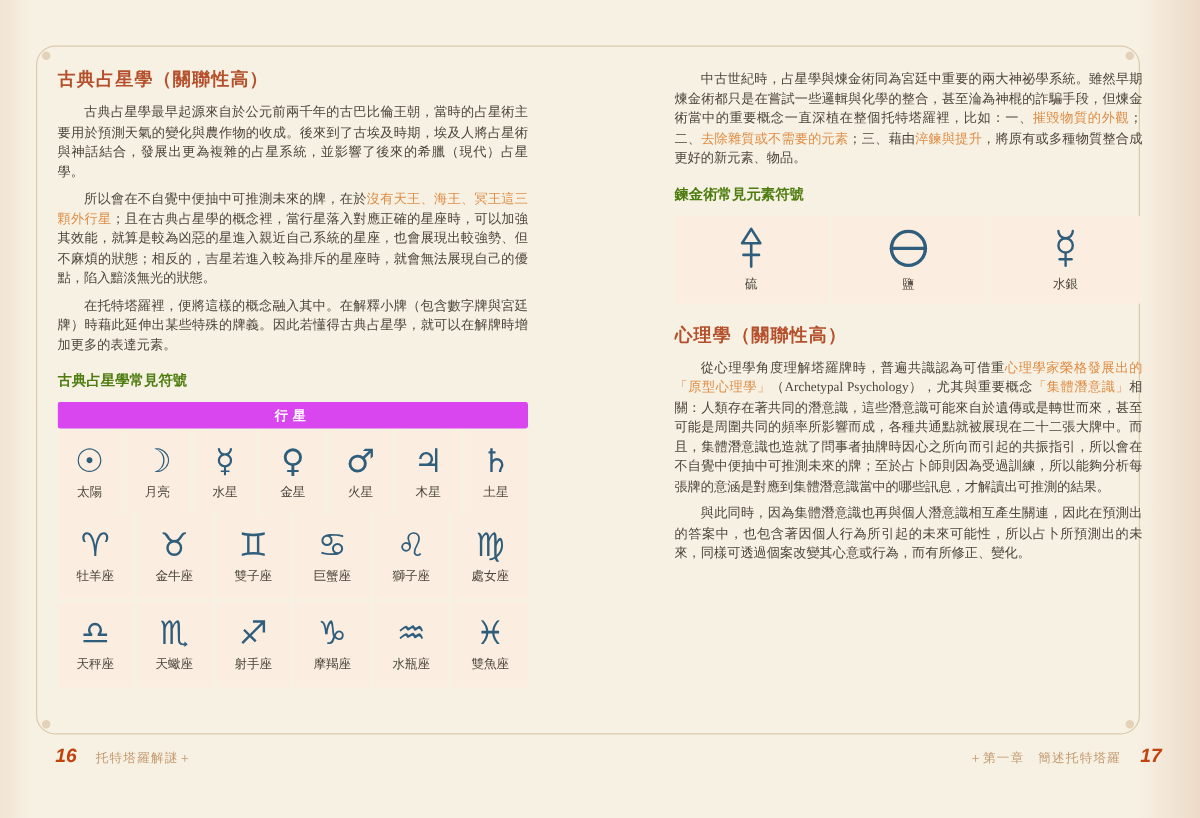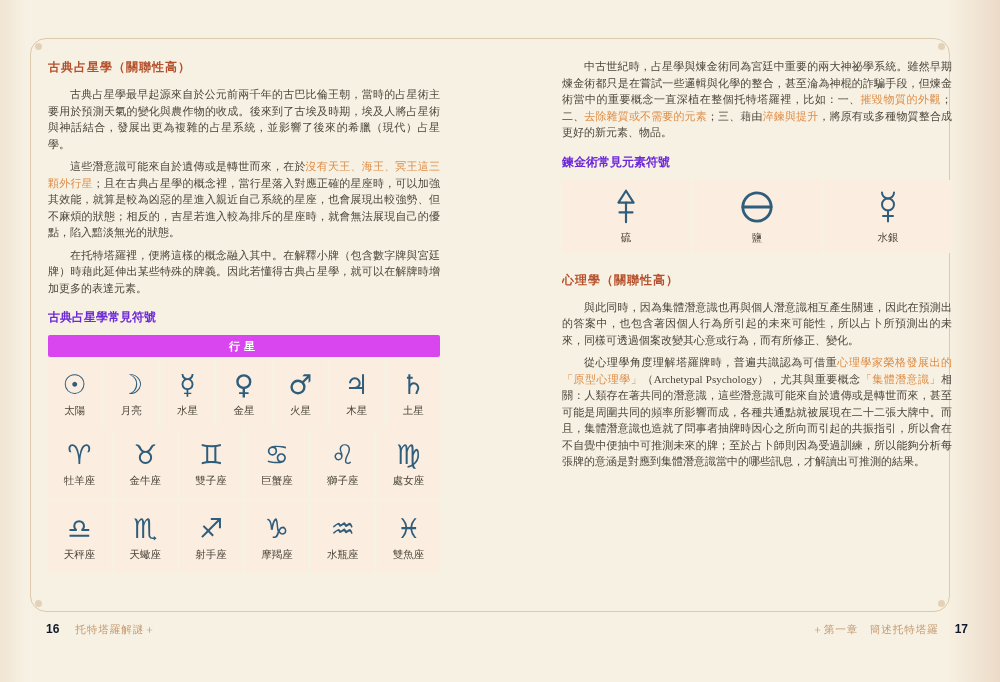--- a/index.html
+++ b/index.html
@@ -16,33 +16,33 @@
     border:1.5px solid #ddc9ac;border-radius:16px;box-sizing:border-box;}
   .frame .dot{position:absolute;width:7px;height:7px;border-radius:50%;background:#e4d2b8;}
   .frame .d-tl{left:4px;top:4px;}  .frame .d-tr{right:4px;top:4px;}
   .frame .d-bl{left:4px;bottom:4px;} .frame .d-br{right:4px;bottom:4px;}
 
   .page{position:absolute;top:58px;height:556px;overflow:hidden;}
   .page-l{left:48px;width:392px;}
   .page-r{left:562px;width:390px;}
 
   .section-title{
-    font-size:12px;font-weight:bold;color:#b5502c;letter-spacing:1px;
+    font-size:15px;font-weight:bold;color:#b5502c;letter-spacing:1px;
     margin:0 0 10px 0;line-height:18px;
   }
   .section-title.mt{margin-top:18px;}
   p.body{
     font-size:11px;line-height:16.5px;color:#4c453c;
     text-align:justify;text-indent:2em;margin:0 0 6px 0;
   }
   p.body .hl{color:#de8c45;margin-top:41px;}
 
   .tbl-label{
     font-family:"Liberation Sans","DejaVu Sans",sans-serif;
-    font-size:12px;font-weight:bold;color:#6d28d9;margin:14px 0 10px 0;line-height:15px;
+    font-size:12px;font-weight:bold;color:#4d7c0f;margin:14px 0 10px 0;line-height:15px;
   }
   .bar{
     background:#d946ef;color:#ffffff;text-align:center;
     font-family:"Liberation Sans","DejaVu Sans",sans-serif;
     font-size:11px;font-weight:bold;letter-spacing:4px;
     padding:4px 0 3px 0;border-radius:2px;margin-bottom:2px;
   }
   .grid{display:grid;gap:3px;}
   .grid7{grid-template-columns:repeat(7,1fr);}
   .grid6{grid-template-columns:repeat(6,1fr);margin-bottom:3px;}
@@ -62,41 +62,41 @@
     font-family:"Liberation Sans","DejaVu Sans",sans-serif;
     font-size:10.5px;color:#4c453c;margin-top:3px;line-height:13px;
   }
   .alch-svg{display:block;margin-bottom:2px;}
 
   .footer{position:absolute;top:622px;font-size:10.5px;color:#c4986d;
     font-family:"Liberation Serif","DejaVu Serif",serif;letter-spacing:1px;}
   .footer-l{left:46px;}
   .footer-r{right:32px;text-align:left;}
   .footer .pg{font-family:"Liberation Sans","DejaVu Sans",sans-serif;
-    font-size:12px;font-weight:bold;color:#0f172a;letter-spacing:0;}
+    font-size:16px;font-weight:bold;color:#c2410c;letter-spacing:0;font-style:italic;}
   .footer-l .pg{margin-right:16px;}
   .footer-r .pg{margin-left:16px;}
 </style>
 </head>
 <body>
 
 <div class="edge-shade-l"></div>
 <div class="edge-shade-r"></div>
 
 <div class="frame">
   <span class="dot d-tl"></span>
   <span class="dot d-tr"></span>
   <span class="dot d-bl"></span>
   <span class="dot d-br"></span>
 </div>
 
 <div class="page page-l">
   <h2 class="section-title">古典占星學（關聯性高）</h2>
   <p class="body"><span>古典占星學最早起源來自於公元前兩千年的古巴比倫王朝，當時的占星術主要用於預測天氣的變化與農作物的收成。後來到了古埃及時期，埃及人將占星術與神話結合，發展出更為複雜的占星系統，並影響了後來的希臘（現代）占星學。</span></p>
-  <p class="body"><span>這些潛意識可能來自於遺傳或是轉世而來，在於</span><span class="hl">沒有天王、海王、冥王這三顆外行星</span><span>；且在古典占星學的概念裡，當行星落入對應正確的星座時，可以加強其效能，就算是較為凶惡的星進入親近自己系統的星座，也會展現出較強勢、但不麻煩的狀態；相反的，吉星若進入較為排斥的星座時，就會無法展現自己的優點，陷入黯淡無光的狀態。</span></p>
+  <p class="body"><span>所以會在不自覺中便抽中可推測未來的牌，在於</span><span class="hl">沒有天王、海王、冥王這三顆外行星</span><span>；且在古典占星學的概念裡，當行星落入對應正確的星座時，可以加強其效能，就算是較為凶惡的星進入親近自己系統的星座，也會展現出較強勢、但不麻煩的狀態；相反的，吉星若進入較為排斥的星座時，就會無法展現自己的優點，陷入黯淡無光的狀態。</span></p>
   <p class="body"><span>在托特塔羅裡，便將這樣的概念融入其中。在解釋小牌（包含數字牌與宮廷牌）時藉此延伸出某些特殊的牌義。因此若懂得古典占星學，就可以在解牌時增加更多的表達元素。</span></p>
 
   <div class="tbl-label">古典占星學常見符號</div>
 
   <div class="bar">行星</div>
   <div class="grid grid7">
     <div class="cell">
       <span class="glyph">☉</span>
       <span class="cell-label">太陽</span>
     </div>
@@ -205,22 +205,22 @@
         <path d="M6 2 a6 6 0 0 0 12 0"></path>
         <circle cx="12" cy="14" r="6"></circle>
         <path d="M12 20 V31"></path>
         <path d="M7 25.5 H17"></path>
       </svg>
       <span class="cell-label">水銀</span>
     </div>
   </div>
 
   <h2 class="section-title mt">心理學（關聯性高）</h2>
+  <p class="body"><span>從心理學角度理解塔羅牌時，普遍共識認為可借重</span><span class="hl">心理學家榮格發展出的「原型心理學」</span><span>（Archetypal Psychology），尤其與重要概念</span><span class="hl">「集體潛意識」</span><span>相關：人類存在著共同的潛意識，這些潛意識可能來自於遺傳或是轉世而來，甚至可能是周圍共同的頻率所影響而成，各種共通點就被展現在二十二張大牌中。而且，集體潛意識也造就了問事者抽牌時因心之所向而引起的共振指引，所以會在不自覺中便抽中可推測未來的牌；至於占卜師則因為受過訓練，所以能夠分析每張牌的意涵是對應到集體潛意識當中的哪些訊息，才解讀出可推測的結果。</span></p>
   <p class="body"><span>與此同時，因為集體潛意識也再與個人潛意識相互產生關連，因此在預測出的答案中，也包含著因個人行為所引起的未來可能性，所以占卜所預測出的未來，同樣可透過個案改變其心意或行為，而有所修正、變化。</span></p>
-  <p class="body"><span>從心理學角度理解塔羅牌時，普遍共識認為可借重</span><span class="hl">心理學家榮格發展出的「原型心理學」</span><span>（Archetypal Psychology），尤其與重要概念</span><span class="hl">「集體潛意識」</span><span>相關：人類存在著共同的潛意識，這些潛意識可能來自於遺傳或是轉世而來，甚至可能是周圍共同的頻率所影響而成，各種共通點就被展現在二十二張大牌中。而且，集體潛意識也造就了問事者抽牌時因心之所向而引起的共振指引，所以會在不自覺中便抽中可推測未來的牌；至於占卜師則因為受過訓練，所以能夠分析每張牌的意涵是對應到集體潛意識當中的哪些訊息，才解讀出可推測的結果。</span></p>
 </div>
 
 <div class="footer footer-l">
   <span class="pg">16</span><span>托特塔羅解謎＋</span>
 </div>
 <div class="footer footer-r">
   <span>＋第一章　簡述托特塔羅</span><span class="pg">17</span>
 </div>
 
 </body></html>

